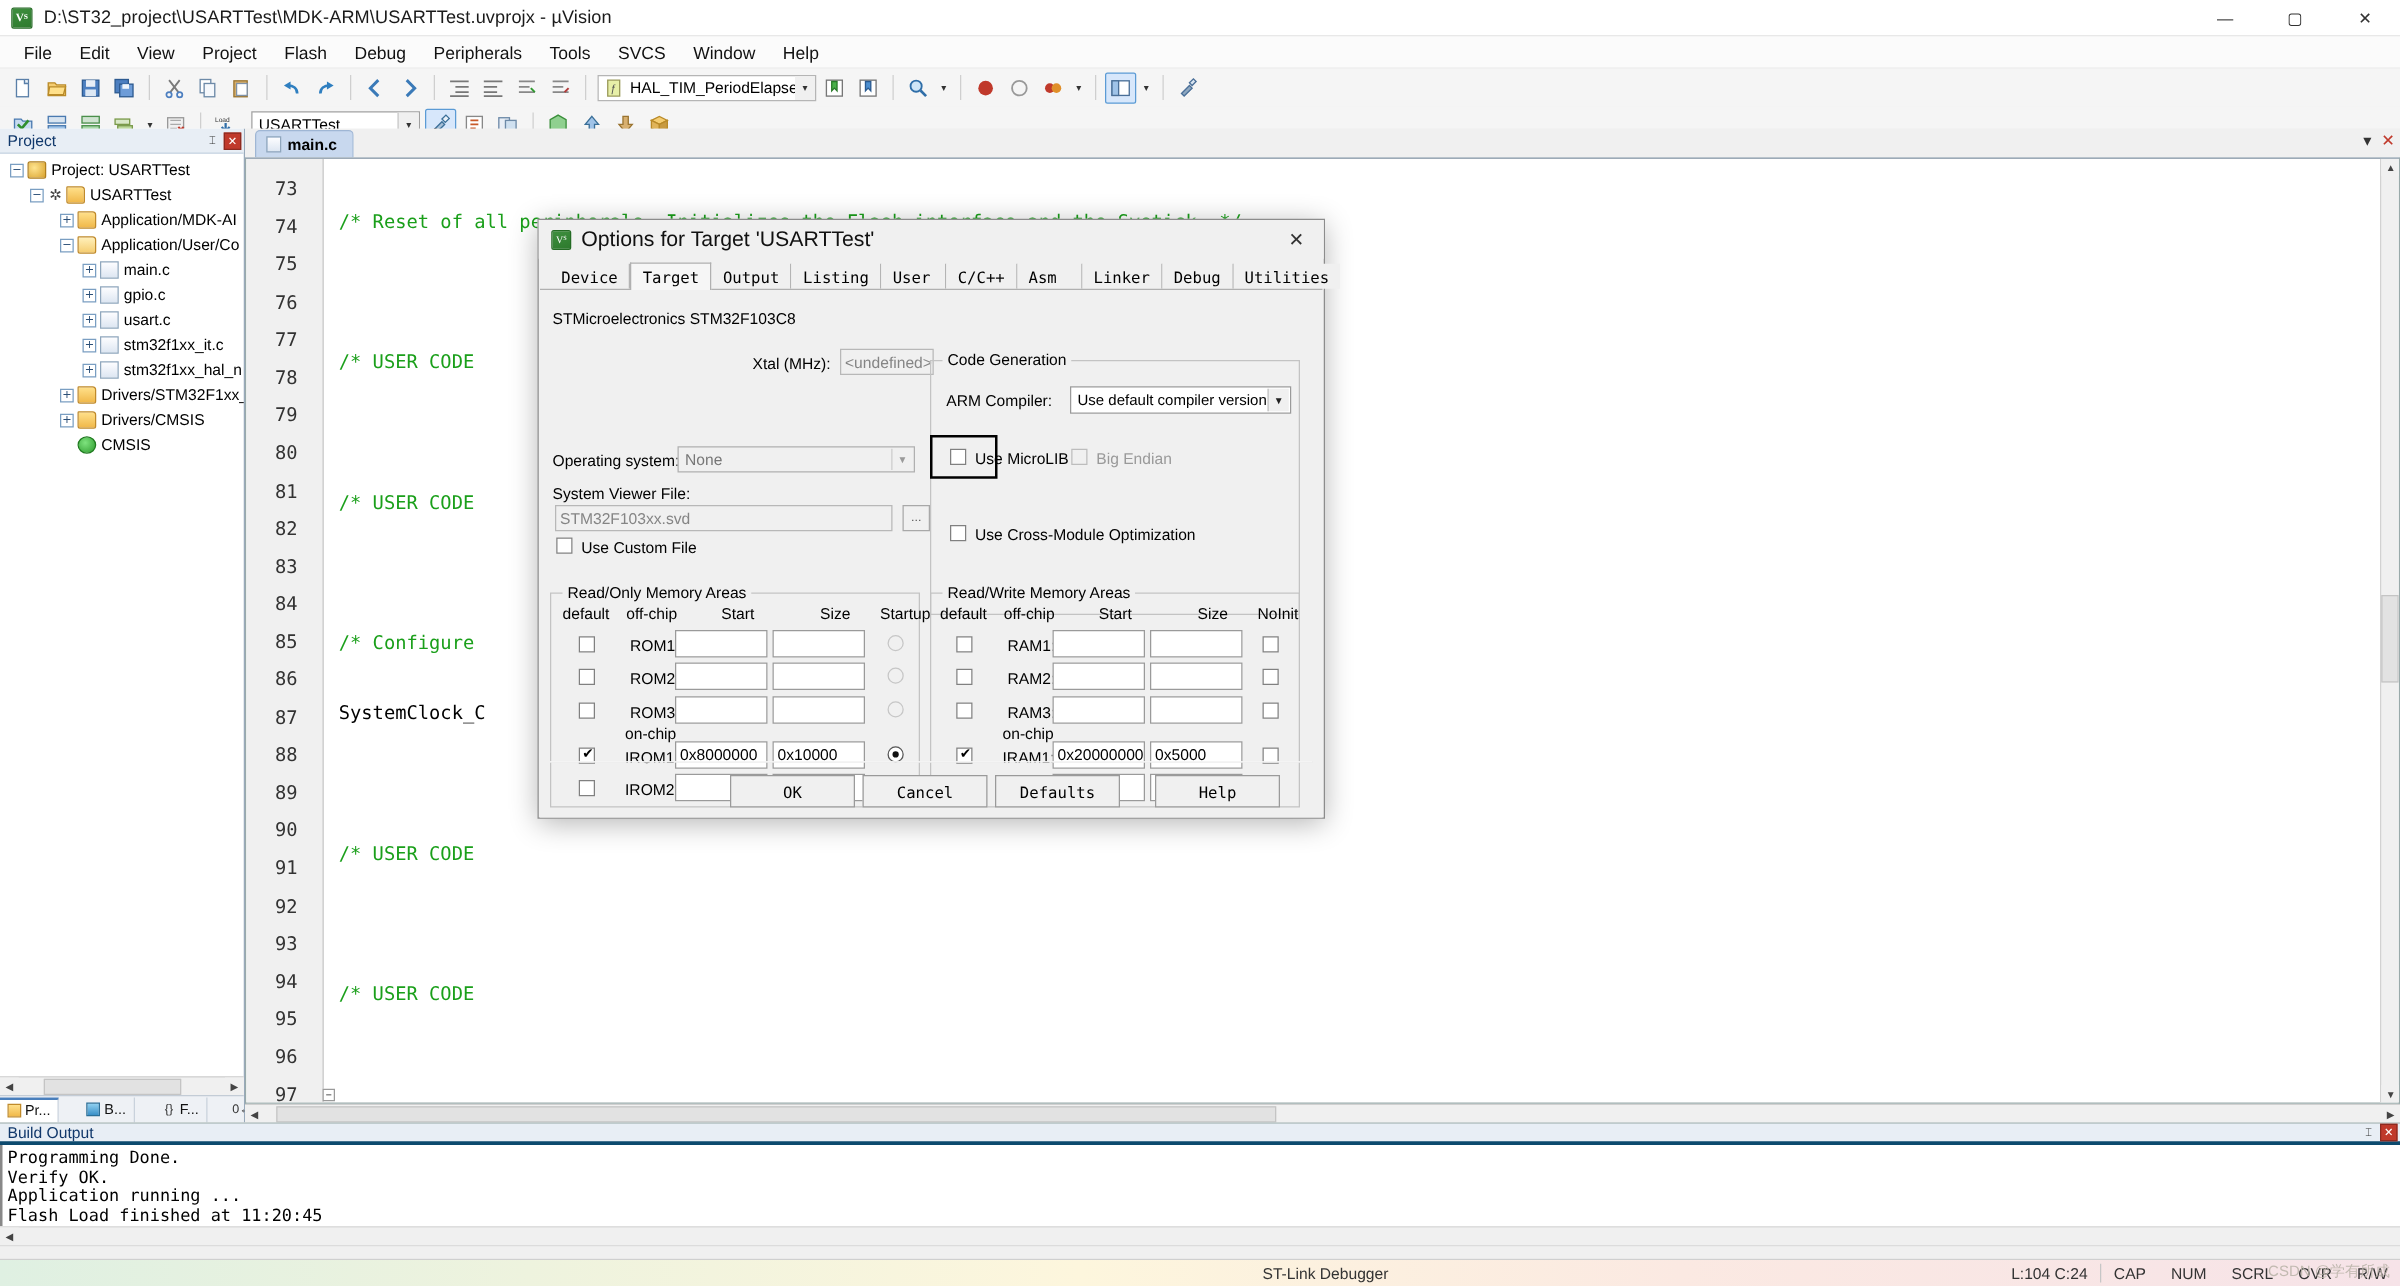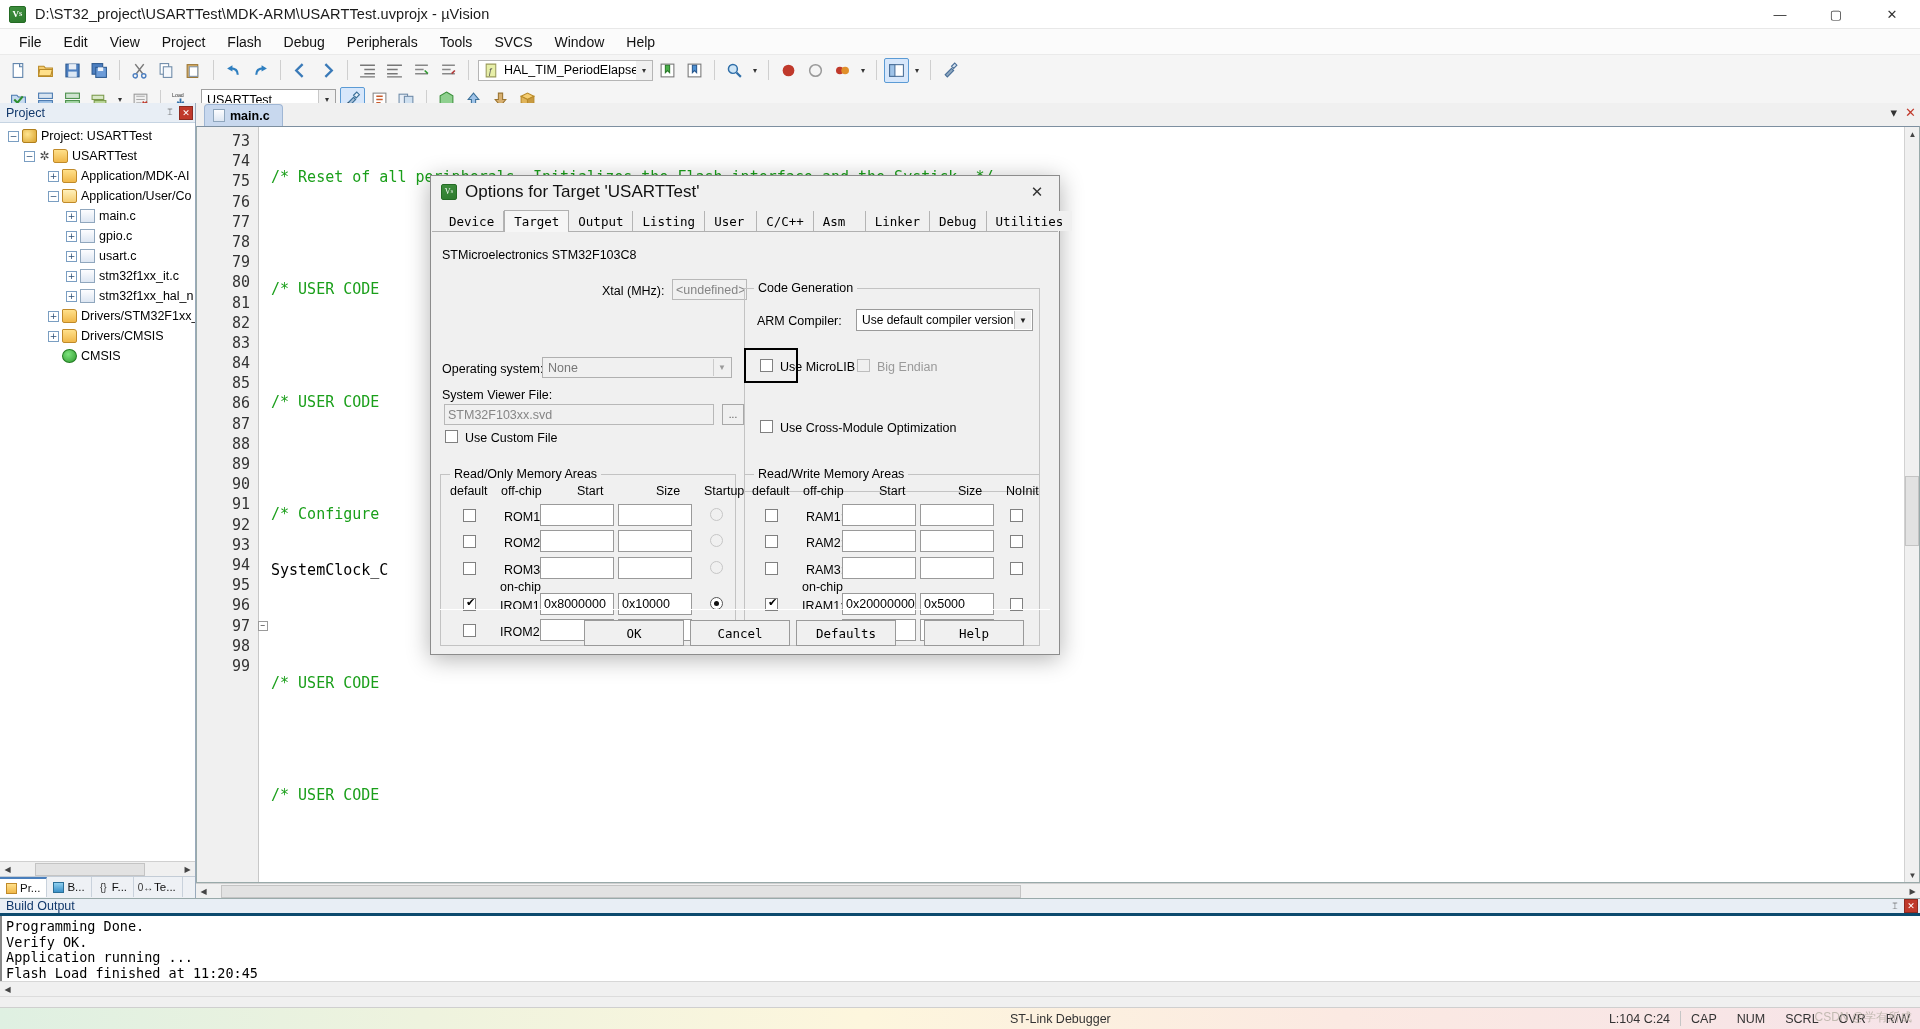--- a/index.html
+++ b/index.html
@@ -106,21 +106,21 @@
   .fileic { background: linear-gradient(#fdfdff,#dde6f2); border: 1px solid #8fa6bd; }
   .projic { background: radial-gradient(circle at 35% 35%, #ffe48f, #d9a32e); border: 1px solid #b07f1d; border-radius: 2px; }
   .cmsisic { background: radial-gradient(circle at 40% 35%, #7ee37e, #2e9b2e); border-radius: 50%; border: 1px solid #1f7a1f; }
   .asteric { width: 13px; height: 13px; margin-right: 2px; flex: none; color: #444; font-size: 12px; line-height: 12px; text-align: center; }
 
   #tree-hscroll { height: 15px; background: #f0f0f0; border-top: 1px solid #d0d0d0; display: flex; align-items: center; }
   .scr-arrow { width: 15px; height: 14px; display: flex; align-items: center; justify-content: center; font-size: 8px; color: #444; background: #f0f0f0; }
   .scr-track { flex: 1; height: 13px; background: #f0f0f0; position: relative; }
   .scr-thumb { position: absolute; left: 20px; top: 0; width: 110px; height: 13px; background: #e2e2e2; border: 1px solid #c4c4c4; }
 
-  #proj-tabs { height: 22px; background: #eef1f5; display: flex; align-items: flex-start; border-top: 1px solid #c3ccd6; }
+  #proj-tabs { height: 22px; background: #eef1f5; display: flex; align-items: center; border-top: 1px solid #c3ccd6; gap: 16px; }
   .ptab {
     height: 20px; display: flex; align-items: center; gap: 3px; padding: 0 6px;
     font-size: 11.5px; color: #111; border-right: 1px solid #c9d2dc;
   }
   .ptab.sel { background: #fff; border-top: 2px solid #4a7fbc; }
   .pt-ic { width: 11px; height: 11px; }
 
   
   #editor-area { flex: 1; display: flex; flex-direction: column; background: #f0f0f0; position: relative; }
   #doc-tabs { height: 23px; background: #f0f0f0; display: flex; align-items: flex-end; padding-left: 8px; position: relative; }
@@ -132,21 +132,21 @@
   }
   .dtab .fi { width: 12px; height: 13px; background: linear-gradient(#fdfdff,#dde6f2); border: 1px solid #8fa6bd; }
 
   #code-wrap { flex: 1; display: flex; background: #fff; border: 1px solid #9aa; border-top: 1px solid #7d8fa0; overflow: hidden; position: relative; }
   #code-area { flex: 1; display: flex; overflow: hidden; }
   #gutter {
     width: 62px; background: #f0f0f0; border-right: 1px solid #c8c8c8;
     font-family: "DejaVu Sans Mono", monospace; font-size: 15px; color: #333;
     padding-top: 4px; flex: none; position: relative;
   }
-  .gl { height: 20.2px; line-height: 20.2px; text-align: right; padding-right: 8px; position: relative; }
+  .gl { height: 20.2px; line-height: 20.2px; text-align: right; padding-right: 20px; position: relative; margin-top: 10px; }
   .fold {
     position: absolute; right: -10px; top: 5px; width: 10px; height: 10px;
     border: 1px solid #9a9a9a; background: #fff; font-size: 8px; line-height: 8px;
     text-align: center; color: #333;
   }
   #code-text {
     flex: 1; padding-top: 4px; padding-left: 12px;
     font-family: "DejaVu Sans Mono", monospace; font-size: 15px; color: #000;
     white-space: pre; overflow: hidden;
   }

